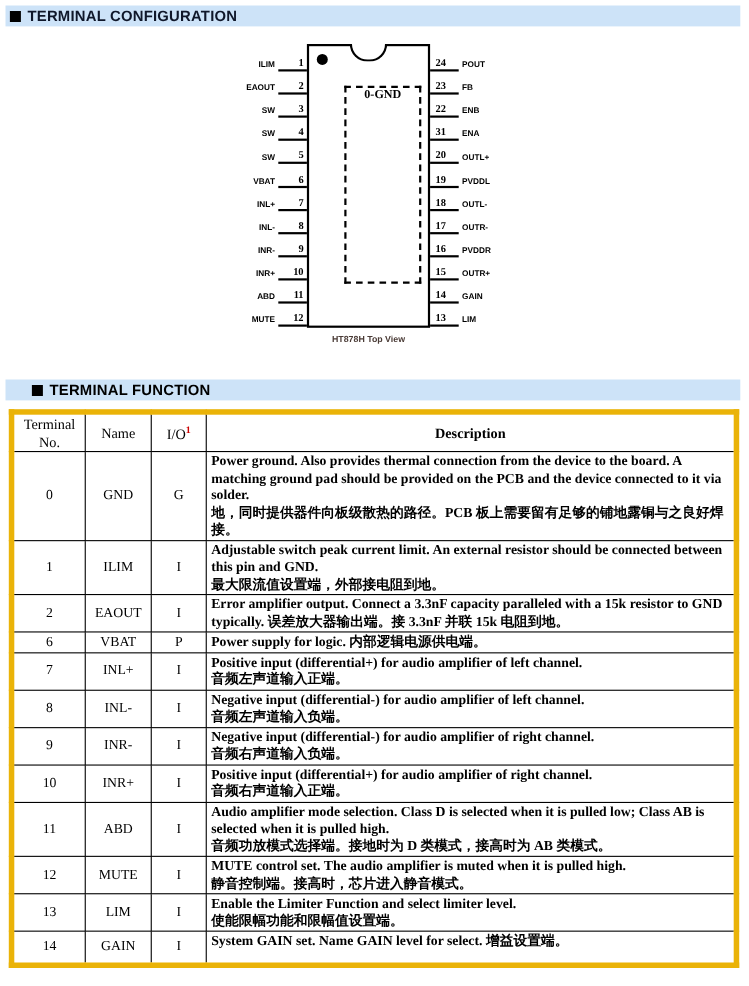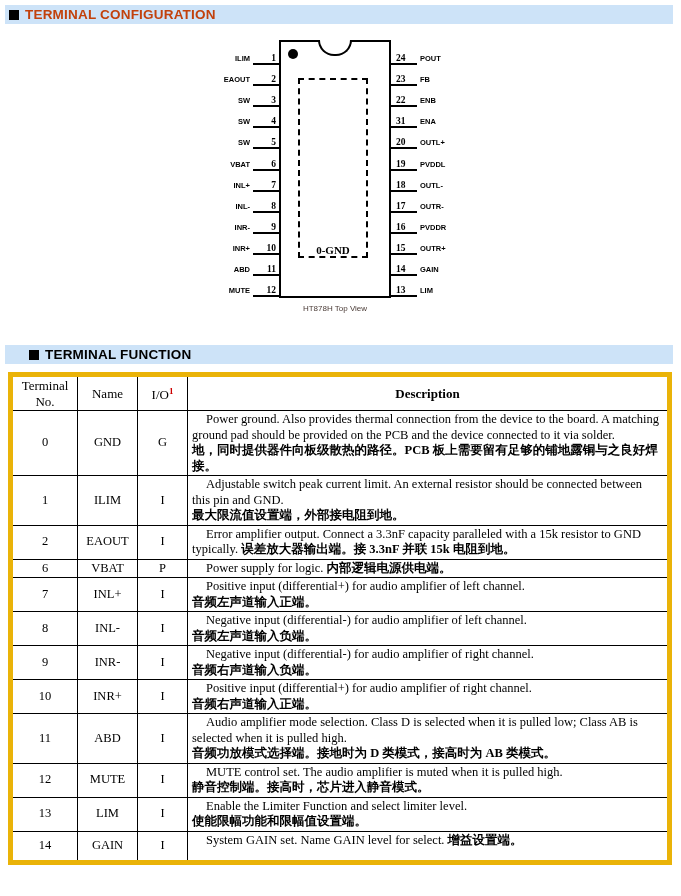--- a/index.html
+++ b/index.html
@@ -20,23 +20,23 @@
     position:absolute;left:279px;top:40px;width:112px;height:258px;
     border:2px solid #000;background:#fff;box-sizing:border-box;
   }
   .notch{
     position:absolute;left:50%;top:-2px;transform:translateX(-50%);
     width:34px;height:16px;background:#fff;border:2px solid #000;border-top:none;
     border-radius:0 0 34px 34px;box-sizing:border-box;
   }
   .dot{position:absolute;left:7px;top:7px;width:10px;height:10px;border-radius:50%;background:#000;}
   .pad{
-    position:absolute;left:17px;top:36px;width:70px;height:180px;
+    position:absolute;left:32px;top:36px;width:70px;height:180px;
     border:2px dashed #000;box-sizing:border-box;
-    display:flex;align-items:flex-end;justify-content:center;
+    display:flex;align-items:flex-start;justify-content:center;
   }
   .pad-label{font-weight:bold;font-size:11px;font-family:"Liberation Serif",serif;}
   .pins{position:absolute;top:44px;display:flex;flex-direction:column;}
   .pins-left{left:203px;width:76px;}
   .pins-right{left:391px;width:80px;}
   .pin-row{height:21.1px;display:flex;align-items:flex-end;}
   .pins-left .pin-row{justify-content:flex-end;}
   .pins-right .pin-row{justify-content:flex-start;}
   .pin-stub{
     width:26px;border-bottom:2px solid #000;box-sizing:border-box;
@@ -44,43 +44,43 @@
     flex:0 0 auto;
   }
   .pins-left .pin-stub{text-align:right;padding-right:3px;}
   .pins-right .pin-stub{text-align:left;padding-left:5px;}
   .pin-label{
     font-family:"Liberation Sans",sans-serif;font-weight:bold;font-size:7.5px;
     line-height:9px;margin:0 3px 2px 3px;white-space:nowrap;
   }
   .caption{
     position:absolute;left:239px;top:304px;width:192px;text-align:center;
-    font-family:"Liberation Sans",sans-serif;font-weight:normal;font-size:8px;color:#4a3b36;
+    font-family:"Liberation Sans",sans-serif;font-weight:bold;font-size:8px;color:#4a3b36;
   }
   
   .tbl{
     position:absolute;left:8px;top:372px;width:664px;
     border-collapse:collapse;border:5px solid #eab308;
     font-size:12.5px;line-height:15.5px;
   }
   .tbl th,.tbl td{border:1.5px solid #000;padding:1px 4px;box-sizing:border-box;}
   .tbl th{font-weight:normal;font-size:13px;height:33px;text-align:center;}
   .tbl th.desc-h{font-weight:600;}
   .tbl td.c{text-align:center;vertical-align:middle;padding:1px 2px;}
   .tbl td.desc{vertical-align:middle;}
   .tbl tr:last-child td.desc{vertical-align:top;height:31px;}
   .col-no{width:67px;}.col-name{width:60px;}.col-io{width:50px;}
   .sup{color:#cc0000;font-size:9px;vertical-align:super;font-weight:bold;}
   .zh{font-weight:bold;}
-  .en{font-weight:normal;margin-left:14px;}
+  .en{font-weight:bold;}
 </style>
 </head>
 <body>
 
-<div class="band" style="top: 5px; background: rgb(205, 227, 248); color: #c2410c;">
+<div class="band" style="top: 5px; background: rgb(205, 227, 248); color: #0f172a;">
   <span class="sq"></span>
   <span>TERMINAL CONFIGURATION</span>
 </div>
 
 <div>
   <div class="chip-body">
     <div class="notch"></div>
     <div class="dot"></div>
     <div class="pad">
       <span class="pad-label">0-GND</span>

